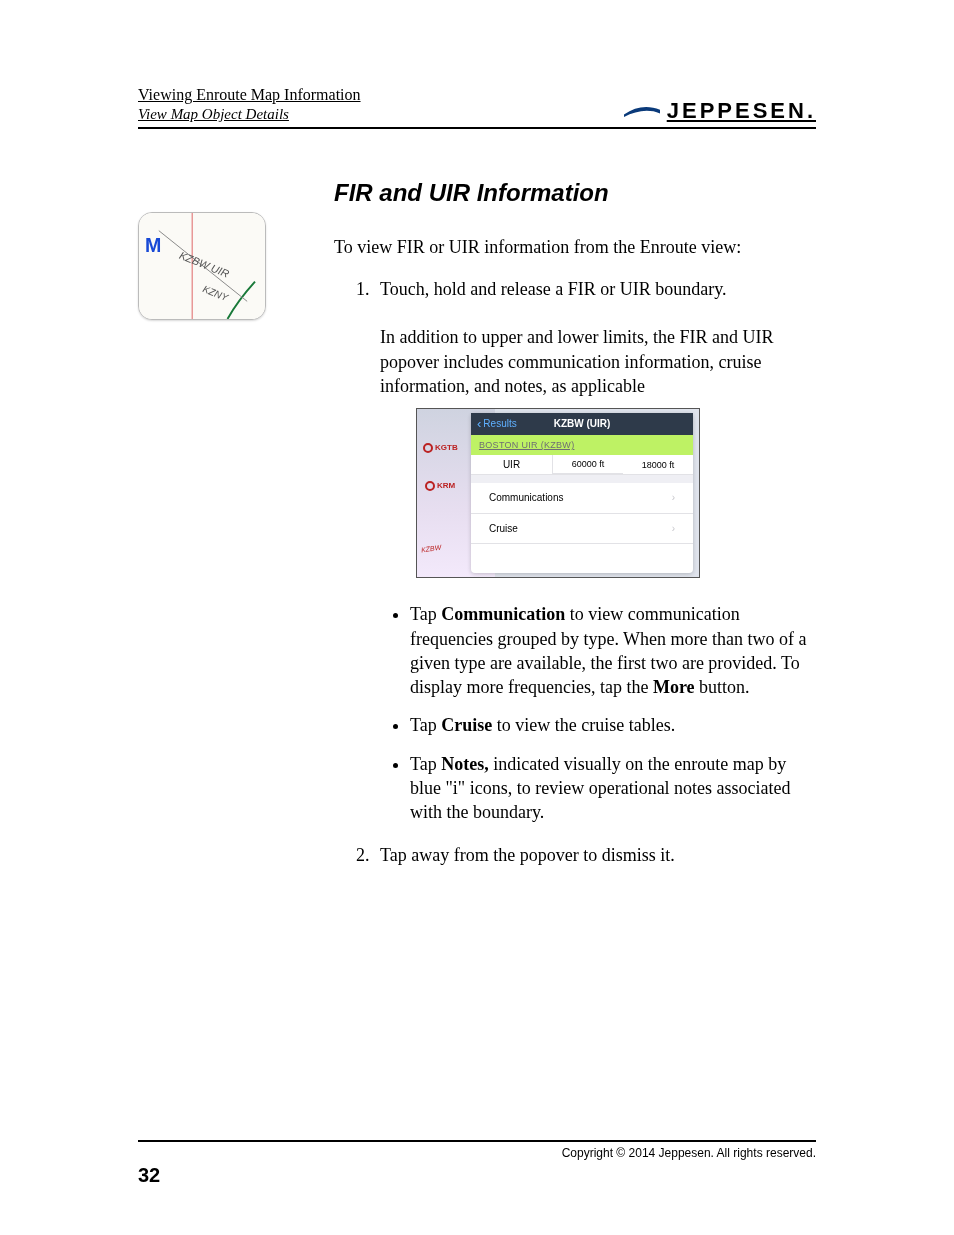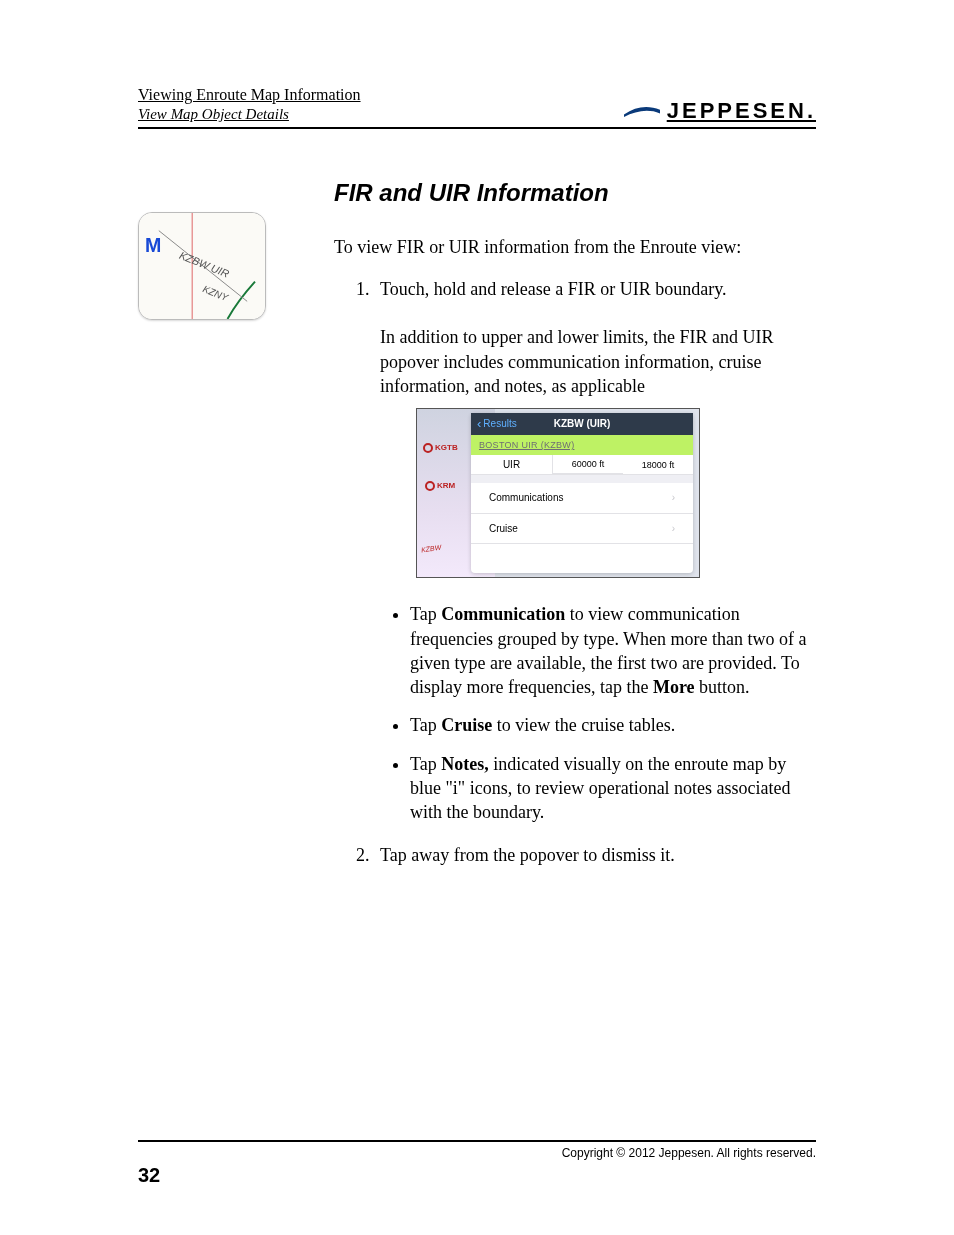--- a/index.html
+++ b/index.html
@@ -140,16 +140,16 @@
             <span>Tap </span><span class="b">Notes,</span><span> indicated visually on the enroute map by blue "i" icons, to review operational notes associated with the boundary.</span>
           </li>
         </ul>
       </li>
       <li>Tap away from the popover to dismiss it.</li>
     </ol>
   </div>
 
   <div class="footer">
     <div class="hr"></div>
-    <div class="copy">Copyright © 2012 Jeppesen. All rights reserved.</div>
+    <div class="copy">Copyright © 2014 Jeppesen. All rights reserved.</div>
     <div class="pageno">32</div>
   </div>
 </div>
 
 </body></html>

